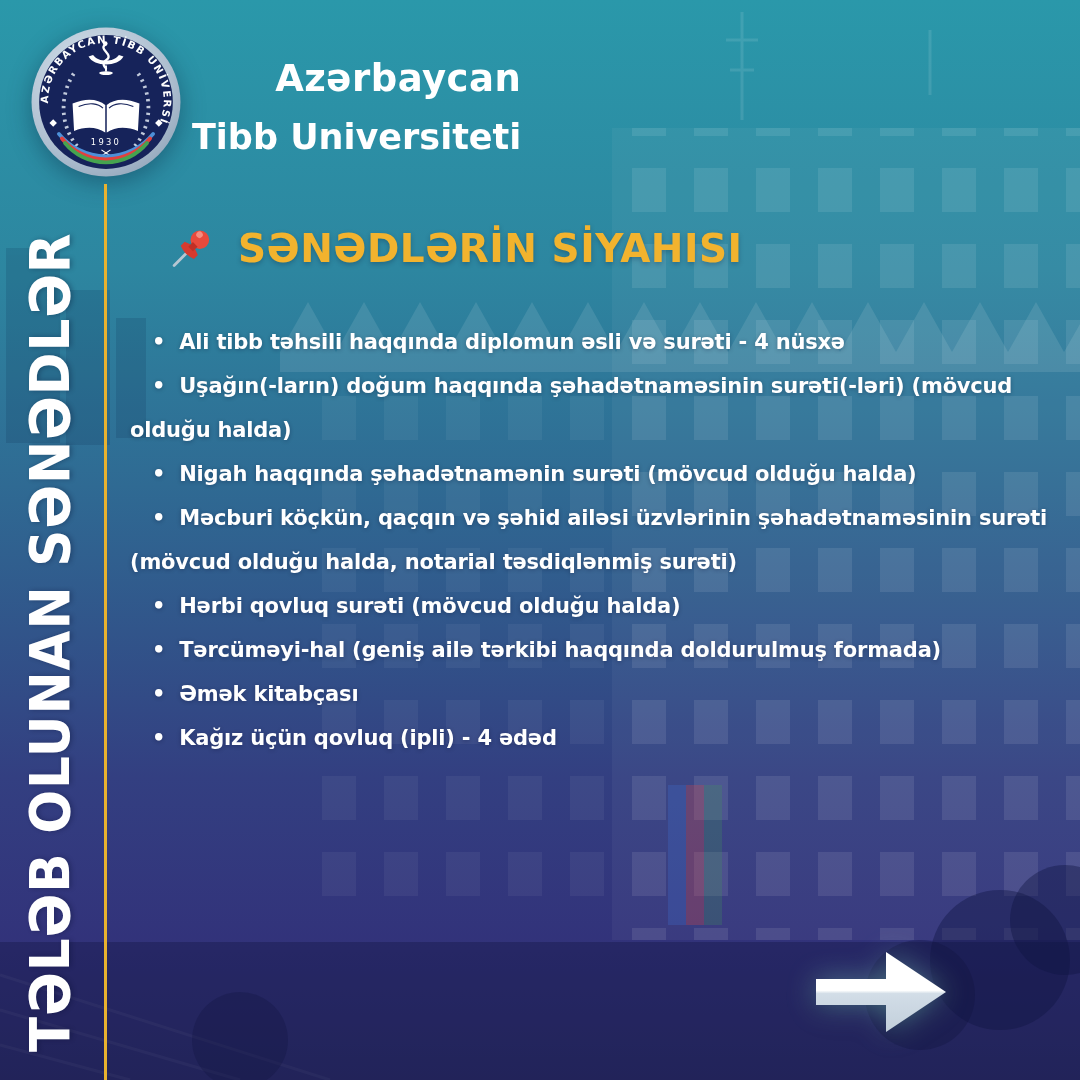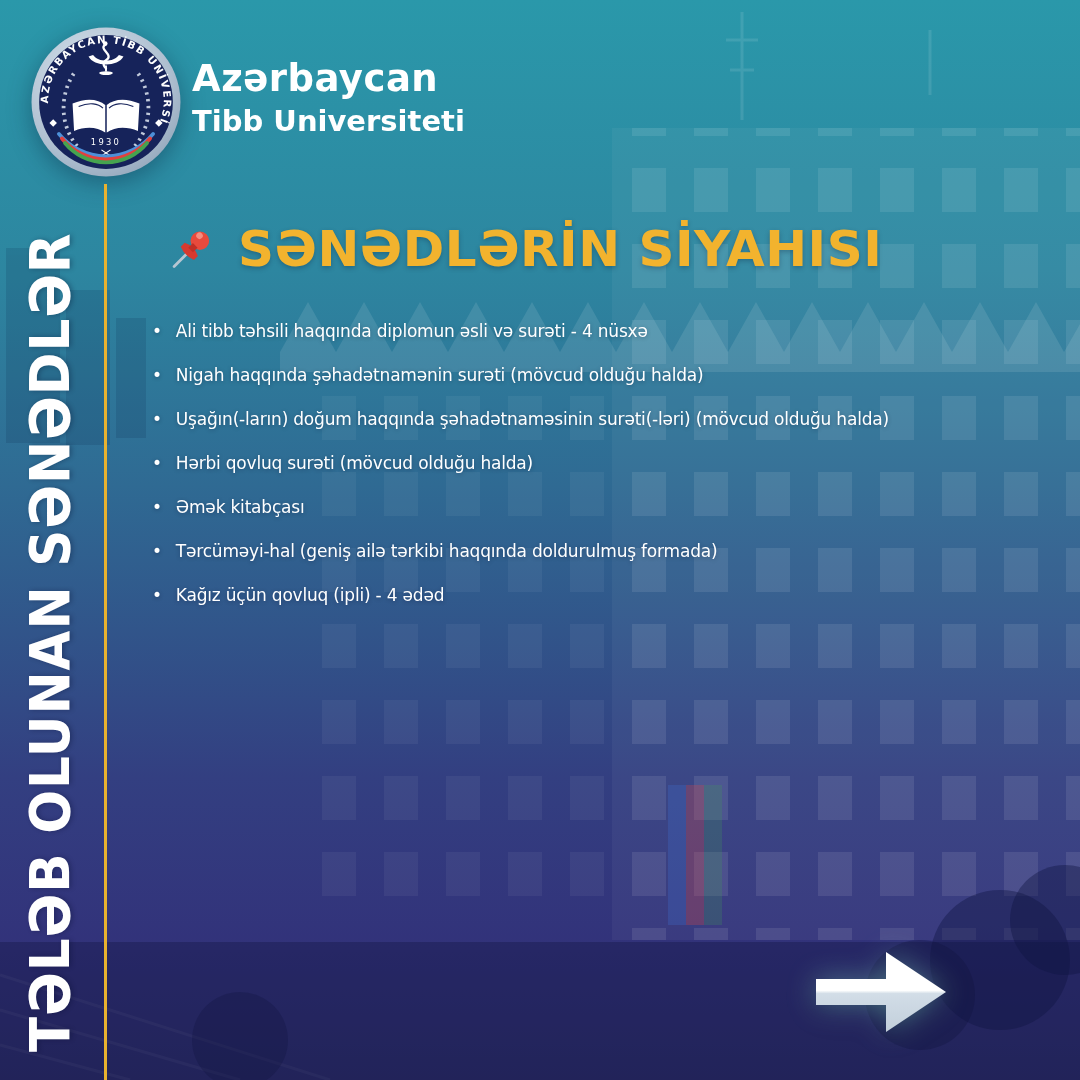--- a/index.html
+++ b/index.html
@@ -8,40 +8,40 @@
     background:linear-gradient(180deg,#2a98aa 0%,#2d86a0 25%,#2f6a93 45%,#333f81 72%,#32327a 88%,#2b2c68 100%);
     font-family:"DejaVu Sans","Liberation Sans",sans-serif;color:#ffffff;
   }
   svg{display:block}
   .bg-art{position:absolute;left:0;top:0;width:1080px;height:1080px;}
 
   .logo{position:absolute;left:30px;top:26px;width:152px;height:152px;
         filter:drop-shadow(0 6px 12px rgba(0,20,45,.35));}
 
   .brand{position:absolute;left:192px;top:58px;line-height:1.15;}
-  .brand-line1{font-size:37px;font-weight:700;letter-spacing:.5px;}
-  .brand-line2{font-size:29px;font-weight:700;margin-top:4px;}
+  .brand-line1{font-size:37px;font-weight:700;letter-spacing:.5px;text-align:right;}
+  .brand-line2{font-size:35px;font-weight:700;margin-top:16px;}
 
   .yline{position:absolute;left:104px;top:184px;width:3px;height:896px;background:#e9b22f;}
 
   .side-title{
     position:absolute;left:20px;top:1052px;transform-origin:0 0;
     transform:rotate(-90deg) scaleX(.92);white-space:nowrap;
     font-size:56px;font-weight:800;letter-spacing:1px;line-height:60px;
     text-shadow:0 2px 6px rgba(0,10,40,.30);
   }
 
   .heading{position:absolute;left:158px;top:220px;display:flex;align-items:center;gap:24px;}
   .pin-icon{width:56px;height:56px;flex:0 0 auto;}
-  .heading-text{font-size:50px;font-weight:700;color:#f2b32e;letter-spacing:.5px;
+  .heading-text{font-size:39px;font-weight:700;color:#f2b32e;letter-spacing:.5px;
     text-shadow:0 2px 5px rgba(0,10,40,.25);}
 
-  .content{position:absolute;left:130px;top:309px;width:935px;
-    font-size:17px;line-height:44px;letter-spacing:-.2px;
-    text-shadow:0 1px 4px rgba(0,10,40,.30);}
+  .content{position:absolute;left:130px;top:320px;width:935px;
+    font-size:21px;line-height:44px;letter-spacing:-.2px;
+    text-shadow:0 1px 4px rgba(0,10,40,.30);font-weight:bold;}
   .item{text-indent:22px;}
   .bullet{margin-right:14px;}
 
   .next-arrow{position:absolute;left:806px;top:942px;width:150px;height:100px;cursor:pointer;
     filter:drop-shadow(0 0 14px rgba(150,235,220,.40)) drop-shadow(0 4px 8px rgba(0,15,40,.30));}
 </style>
 </head>
 <body>
 
 <svg class="bg-art" viewBox="0 0 1080 1080" aria-hidden="true">
@@ -152,25 +152,26 @@
       <circle cx="30" cy="15" r="10" fill="#e84a3c"></circle>
       <circle cx="26" cy="11.5" r="3.5" fill="#f58d80"></circle>
       <rect x="26.5" y="22" width="7" height="7" fill="#c12f25"></rect>
     </g>
   </svg>
   <div class="heading-text">SƏNƏDLƏRİN SİYAHISI</div>
 </div>
 
 <div class="content">
   <div class="item"><span class="bullet">•</span><span>Ali tibb təhsili haqqında diplomun əsli və surəti - 4 nüsxə</span></div>
+  <div class="item"><span class="bullet">•</span><span>Uşağın(-ların) doğum haqqında şəhadətnaməsinin surəti(-ləri) (mövcud olduğu halda)</span></div>
   <div class="item"><span class="bullet">•</span><span>Nigah haqqında şəhadətnamənin surəti (mövcud olduğu halda)</span></div>
-  <div class="item"><span class="bullet">•</span><span>Uşağın(-ların) doğum haqqında şəhadətnaməsinin surəti(-ləri) (mövcud olduğu halda)</span></div>
+  <div class="item"><span class="bullet">•</span><span>Məcburi köçkün, qaçqın və şəhid ailəsi üzvlərinin şəhadətnaməsinin surəti (mövcud olduğu halda, notarial təsdiqlənmiş surəti)</span></div>
   <div class="item"><span class="bullet">•</span><span>Hərbi qovluq surəti (mövcud olduğu halda)</span></div>
+  <div class="item"><span class="bullet">•</span><span>Tərcüməyi-hal (geniş ailə tərkibi haqqında doldurulmuş formada)</span></div>
   <div class="item"><span class="bullet">•</span><span>Əmək kitabçası</span></div>
-  <div class="item"><span class="bullet">•</span><span>Tərcüməyi-hal (geniş ailə tərkibi haqqında doldurulmuş formada)</span></div>
   <div class="item"><span class="bullet">•</span><span>Kağız üçün qovluq (ipli) - 4 ədəd</span></div>
 </div>
 
 <svg class="next-arrow" viewBox="0 0 150 100" role="button">
   <defs>
     <linearGradient id="agrad" x1="0" y1="0" x2="0" y2="1">
       <stop offset="0" stop-color="#ffffff"></stop>
       <stop offset="0.48" stop-color="#ffffff"></stop>
       <stop offset="0.52" stop-color="#d2dde7"></stop>
       <stop offset="1" stop-color="#c2cfdb"></stop>

